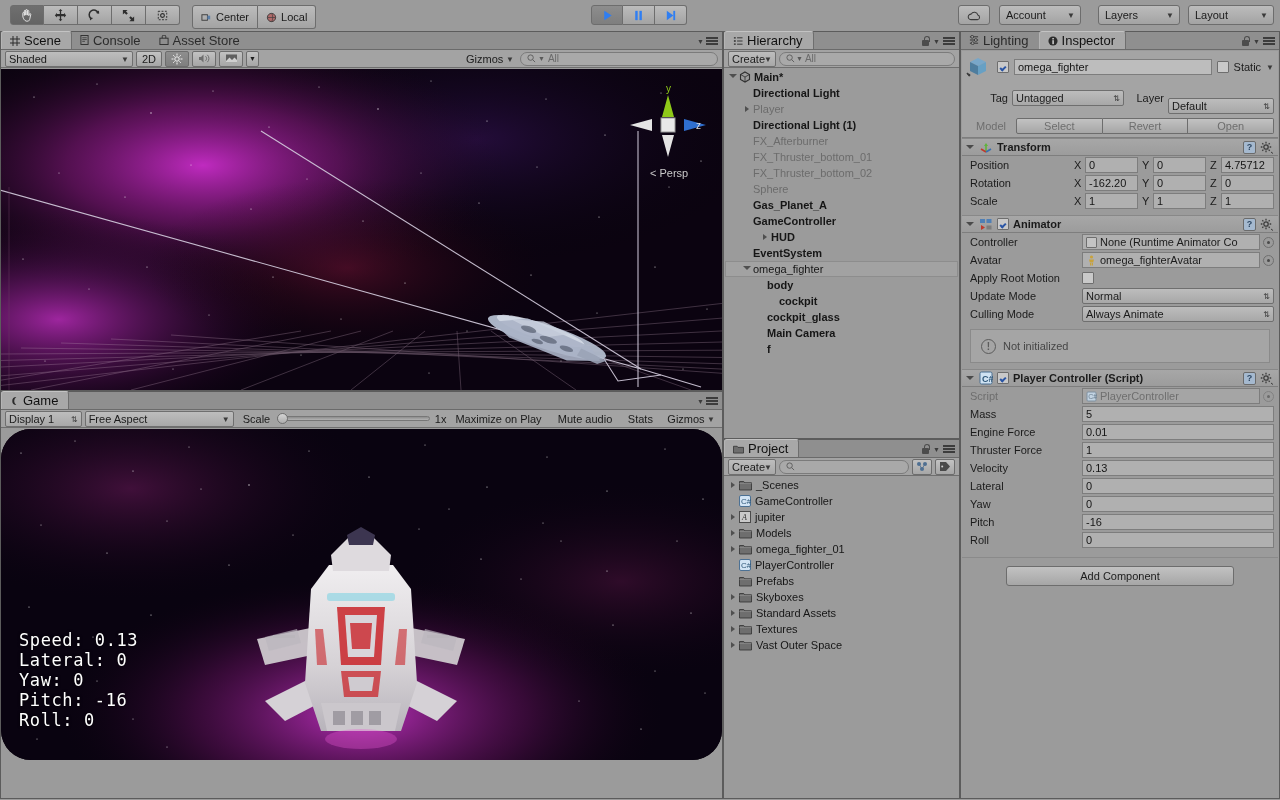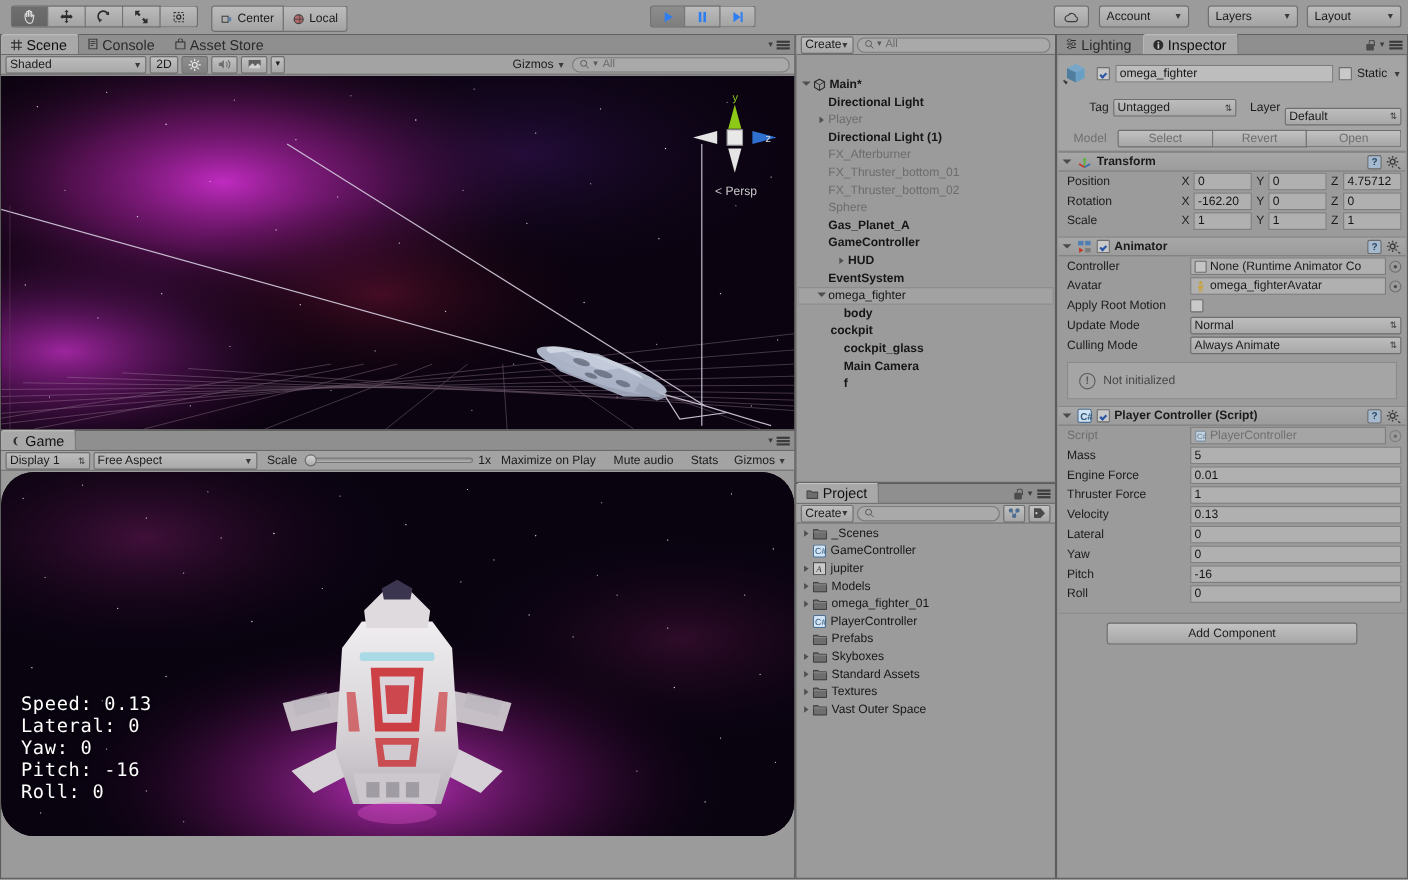--- a/index.html
+++ b/index.html
@@ -621,20 +621,38 @@
         <div>Speed: 0.13</div>
         <div>Lateral: 0</div>
         <div>Yaw: 0</div>
         <div>Pitch: -16</div>
         <div>Roll: 0</div>
       </div>
     </div>
   </div>
 
   <div class="panel" id="hierarchy">
+    <div class="tabbar">
+      <div class="tab active">
+        <svg width="10" height="10" viewBox="0 0 11 11">
+            <path d="M1 2h2M1 5.5h2M1 9h2" stroke="#2c2c2c" stroke-width="1.4"></path>
+            <path d="M4.5 2h6M4.5 5.5h6M4.5 9h6" stroke="#2c2c2c" stroke-width="1"></path>
+          </svg>
+        <span>Hierarchy</span>
+      </div>
+      <div style="position:absolute;right:4px;bottom:3px;display:flex;align-items:center;gap:3px;">
+        <span class="lock"></span>
+        <span style="font-size:7px;color:#3c3c3c;">▼</span>
+        <span class="hamb">
+            <i></i>
+            <i></i>
+            <i></i>
+          </span>
+      </div>
+    </div>
     <div class="toolstrip">
       <div class="popup" style="width:48px;margin-left:2px;">
         <span>Create</span>
           <span class="arr">▼</span>
       </div>
       <div class="searchfield" style="flex:1;margin-right:2px;">
         <svg width="9" height="9" viewBox="0 0 10 10" style="margin-right:1px">
             <circle cx="4" cy="4" r="3" fill="none" stroke="#595959"></circle>
             <path d="M6.3 6.3L9 9" stroke="#595959"></path>
           </svg>
@@ -706,21 +724,21 @@
         <div class="tnode" style="background: rgb(162, 162, 162); box-shadow: rgb(141, 141, 141) 0px 0px 0px 1px inset; padding-left: 16px;">
           <span class="arrw">
             <span class="tri open"></span>
           </span>
           <span>omega_fighter</span>
         </div>
         <div class="tnode bold" style="padding-left: 30px;">
           <span class="arrw"></span>
           <span>body</span>
         </div>
-        <div class="tnode bold" style="padding-left: 18px;">
+        <div class="tnode bold" style="padding-left: 42px;">
           <span class="arrw"></span>
           <span>cockpit</span>
         </div>
         <div class="tnode bold" style="padding-left: 30px;">
           <span class="arrw"></span>
           <span>cockpit_glass</span>
         </div>
         <div class="tnode bold" style="padding-left: 30px;">
           <span class="arrw"></span>
           <span>Main Camera</span>

